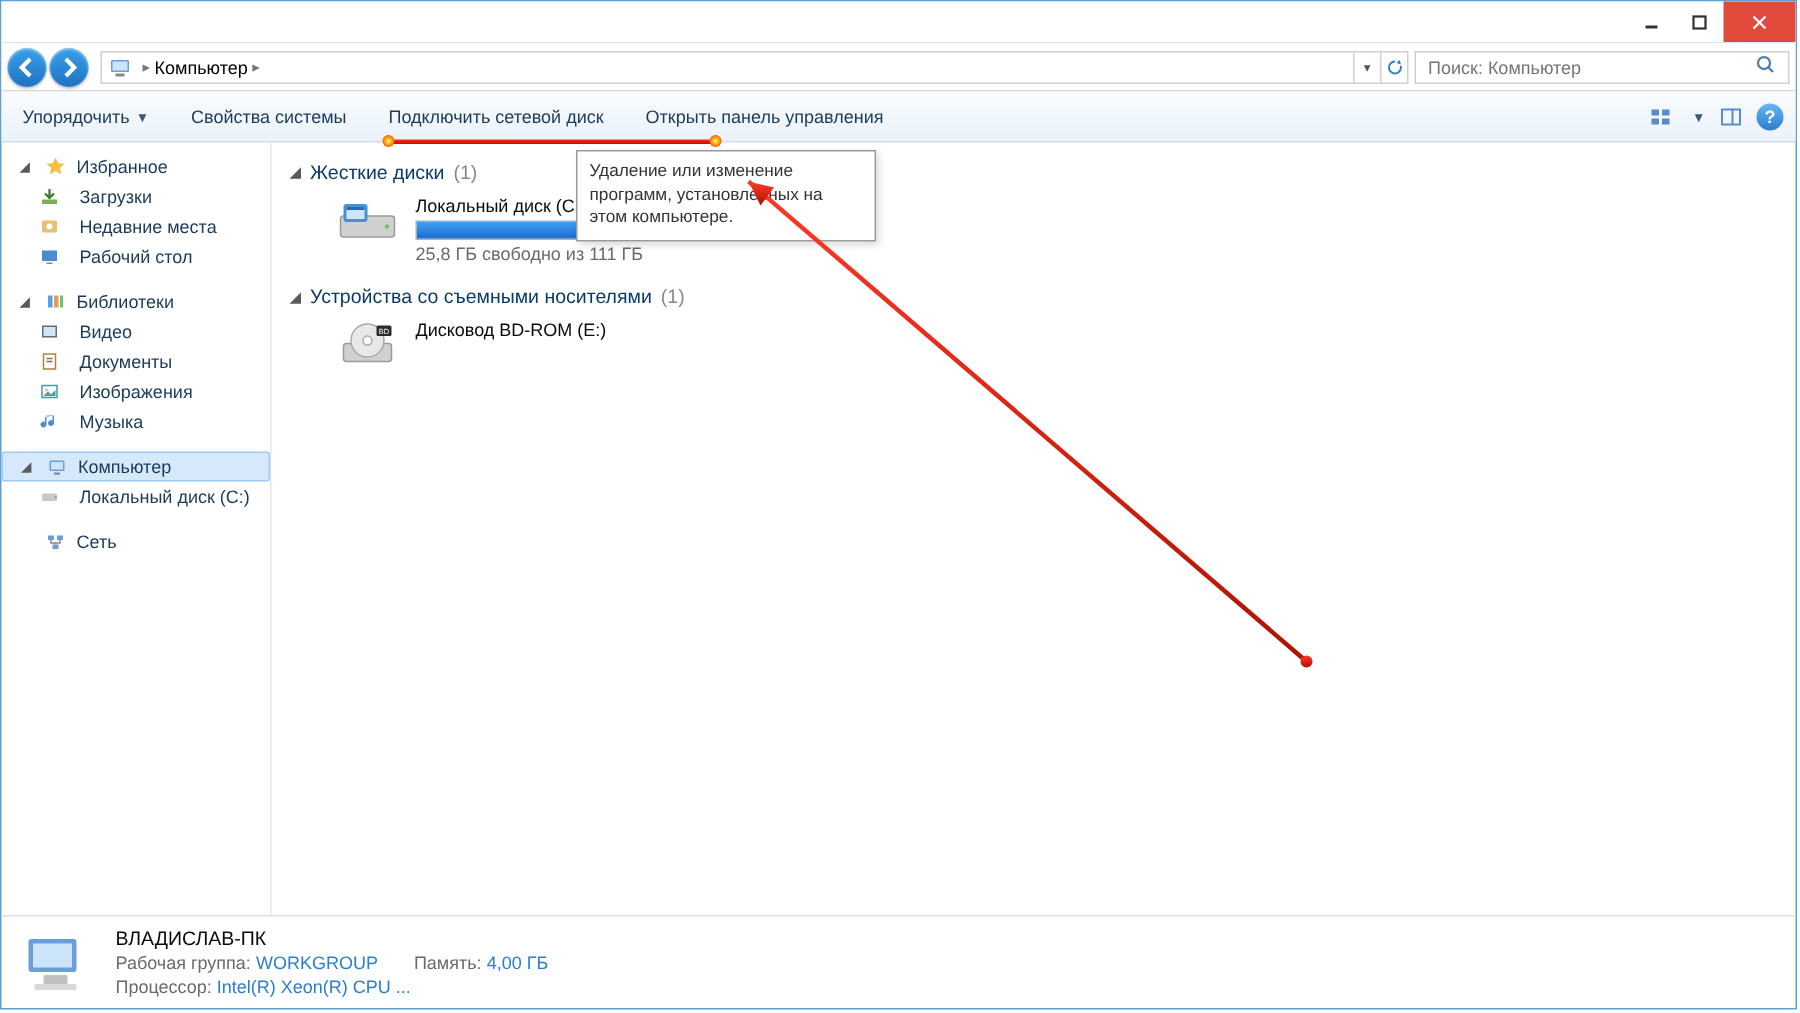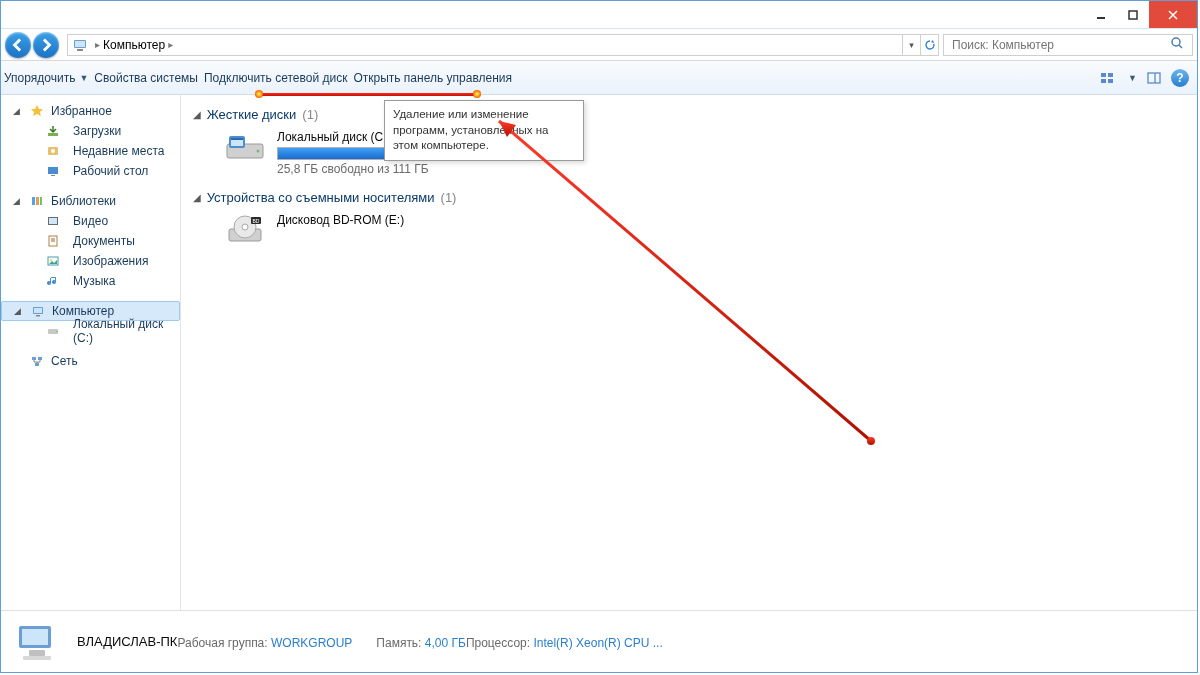--- a/index.html
+++ b/index.html
@@ -23,33 +23,33 @@
   .breadcrumb-icon { width: 16px; height: 16px; margin-right: 4px; display: inline-flex; align-items: center; justify-content: center; }
   .bc-sep { color: #777; margin: 0 3px; font-size: 10px; }
   .bc-dropdown { margin-left: auto; display: flex; }
   .bc-dd { width: 18px; height: 20px; border-left: 1px solid #cfcfcf; display: flex; align-items: center; justify-content: center; font-size: 9px; color: #555; }
   .searchbox { width: 250px; height: 22px; border: 1px solid #cfcfcf; margin-right: 4px; display: flex; align-items: center; padding: 0 8px; font-size: 12px; color: #888; }
   .searchbox input { border: none; outline: none; flex: 1; font-size: 12px; }
   .search-icon { color: #666; }
 
   
   .toolbar { height: 34px; background: linear-gradient(#f9fbfd,#eaf2fb); border-bottom: 1px solid #d1dce7; display: flex; align-items: center; font-size: 12px; color: #1a3a5a; }
-  .tb-item { padding: 0 3px; height: 100%; display: flex; align-items: center; cursor: default; }
+  .tb-item { padding: 0 14px; height: 100%; display: flex; align-items: center; cursor: default; }
   .tb-item.highlighted { background: #cfe6fb; border: 1px solid #7cb3e6; border-radius: 2px; box-shadow: 0 0 3px rgba(100,160,220,.6); height: 26px; margin: 0 2px; }
   .tb-arrow { font-size: 9px; margin-left: 4px; color: #3a5a7a; }
   .tb-right { margin-left: auto; display: flex; align-items: center; padding-right: 8px; gap: 8px; }
   .tb-right-icon { width: 18px; height: 18px; display: inline-flex; align-items: center; justify-content: center; }
   .help-icon { width: 18px; height: 18px; border-radius: 50%; background: linear-gradient(#6bb6f0,#2a7ed0); color: #fff; font-size: 12px; font-weight: bold; display: flex; align-items: center; justify-content: center; }
 
   
   .body { flex: 1; display: flex; min-height: 0; }
   .sidebar { width: 180px; border-right: 1px solid #e5e5e5; padding: 6px 0; overflow-y: auto; font-size: 12px; color: #1a3a5a; }
   .sb-group { margin-bottom: 10px; }
   .sb-item { display: flex; align-items: center; height: 20px; padding-left: 12px; gap: 6px; }
-  .sb-sub { padding-left: 44px; gap: 12px; }
+  .sb-sub { padding-left: 24px; gap: 12px; }
   .sb-icon { width: 16px; height: 16px; display: inline-flex; align-items: center; justify-content: center; flex-shrink: 0; }
   .sb-tri { font-size: 9px; color: #5a5a5a; width: 10px; display: inline-block; }
   .sb-selected { background: #d6e9fb; border: 1px solid #9ecaf0; border-radius: 2px; }
 
   .content { flex: 1; padding: 8px 12px; font-size: 12.5px; color: #333; overflow: auto; position: relative; }
   .group-header { color: #0a3a6a; font-size: 13px; margin: 4px 0 8px 0; display: flex; align-items: center; gap: 6px; }
   .group-count { color: #888; }
   .grp-tri { font-size: 10px; color: #5a5a5a; }
   .drive-item { display: flex; align-items: flex-start; gap: 10px; margin-left: 30px; margin-bottom: 14px; }
   .drive-icon { width: 44px; height: 36px; display: flex; align-items: center; justify-content: center; }
@@ -58,21 +58,21 @@
   .usage-bar { width: 180px; height: 13px; border: 1px solid #b0b0b0; background: #f2f2f2; margin: 3px 0 2px 0; position: relative; }
   .usage-fill { height: 100%; background: linear-gradient(#3fa0f5,#1c6bd0); }
   .usage-txt { color: #6a6a6a; font-size: 12px; }
 
   
   .tooltip { position: absolute; left: 383px; top: 99px; width: 200px; background: #fff; border: 1px solid #9a9a9a; padding: 6px 8px; font-size: 11.5px; color: #333; box-shadow: 2px 2px 5px rgba(0,0,0,.15); z-index: 20; line-height: 1.35; }
 
   
   .details { height: 62px; border-top: 1px solid #e0e0e0; display: flex; align-items: center; padding: 6px 12px; font-size: 12px; gap: 16px; }
   .det-icon { width: 48px; height: 44px; display: flex; align-items: center; justify-content: center; }
-  .det-main { display: flex; flex-direction: row; justify-content: space-between; }
+  .det-main { display: flex; flex-direction: column; justify-content: space-between; }
   .det-name { font-size: 13px; color: #0a0a0a; }
   .det-row { color: #6a6a6a; margin-top: 2px; display: flex; gap: 24px; }
   .det-label { }
   .det-val { color: #2a7ed0; margin-top: 24px; }
 
   
   .red-arrow-svg { position: absolute; left: 0; top: 0; pointer-events: none; z-index: 30; }
   .red-underline { position: absolute; height: 3px; background: linear-gradient(#ff2a1a,#c01000); border-radius: 2px; }
   .red-dot { position: absolute; width: 8px; height: 8px; border-radius: 50%; background: radial-gradient(#ff6,#f70 60%,#c00); }
 

